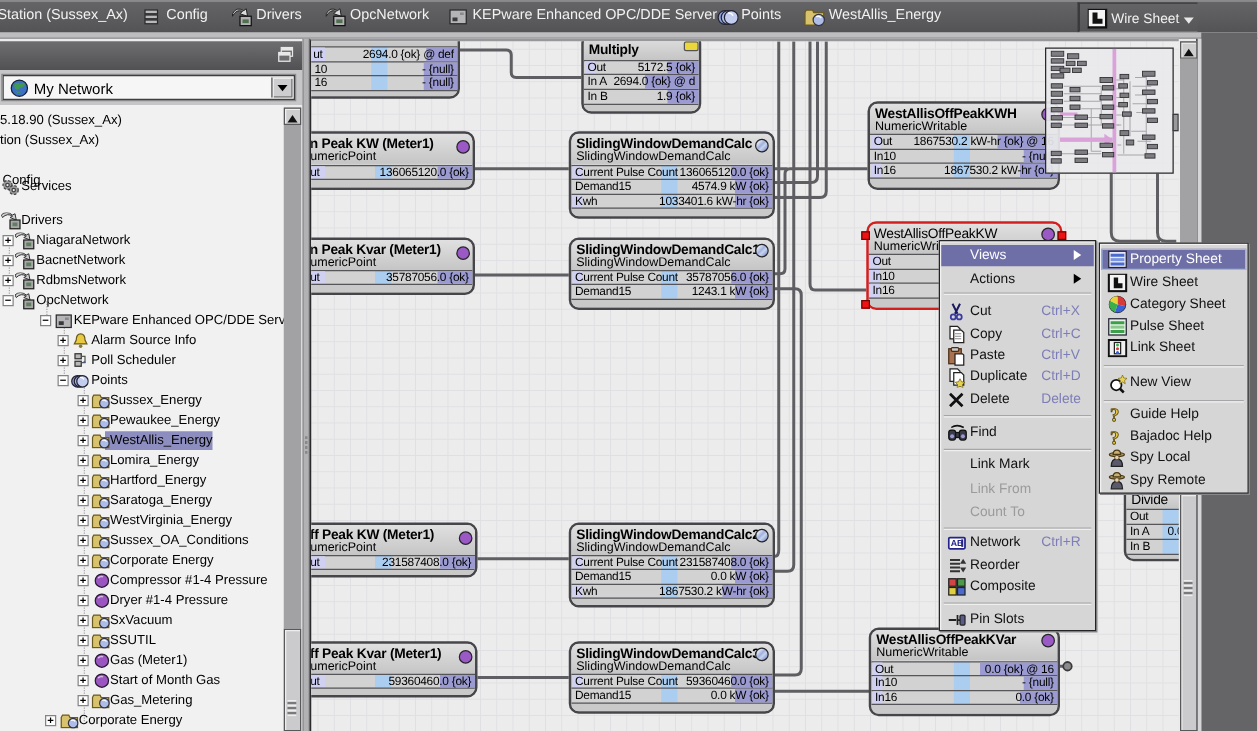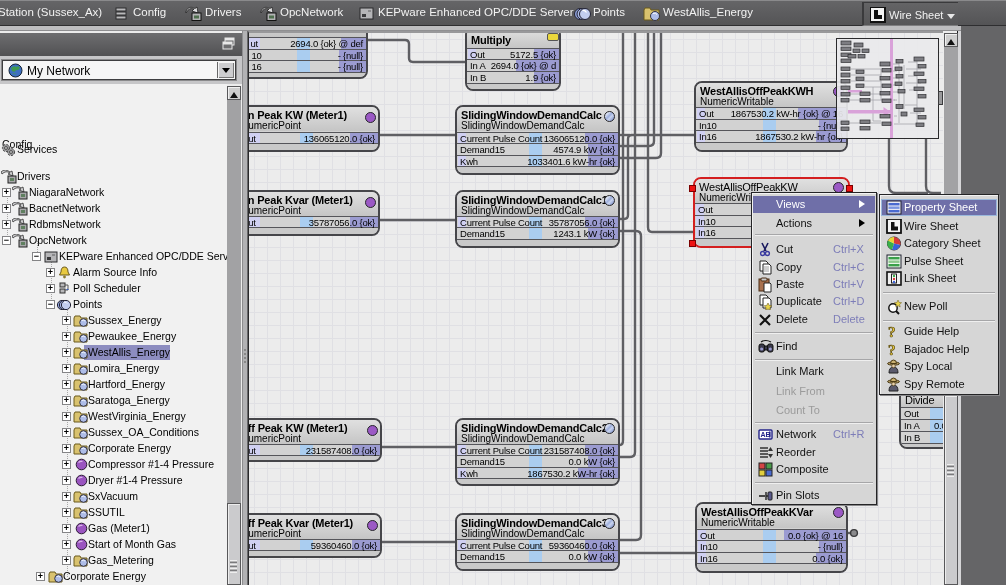--- a/index.html
+++ b/index.html
@@ -512,20 +512,26 @@
         <path d="M3 5 q3,-3 5,-1 q3,-2 4,1 q-2,3 -4,2 q-1,3 -4,1z M4 10 q2,2 5,1" fill="#3f9950" stroke="none"></path>
       </svg>
   <span class="tx">My Network</span>
   <div id="cbtn"></div>
 </div>
 <div id="tree">
 <div style="position:absolute;left:7px;top:105px;width:1px;height:48px;border-left:1px dotted #a8a8a8"></div>
       <div style="position:absolute;left:37px;top:157px;width:1px;height:15px;border-left:1px dotted #a8a8a8"></div>
       <div style="position:absolute;left:51px;top:173px;width:1px;height:48px;border-left:1px dotted #a8a8a8"></div>
       <div style="position:absolute;left:67px;top:221px;width:1px;height:272px;border-left:1px dotted #a8a8a8"></div>
+<div class="tr" style="top:5px;left:0;width:227px">
+        <span class="tx" style="left:0px">5.18.90 (Sussex_Ax)</span>
+      </div>
+<div class="tr" style="top:21px;left:0;width:227px">
+        <span class="tx" style="left:0px">tion (Sussex_Ax)</span>
+      </div>
 <div class="tr" style="top:53px;left:0;width:227px">
         <span class="tx" style="left:2px">Config</span>
       </div>
 <div class="tr" style="top:58px;left:0;width:227px">
         <svg class="ic" style="left:1px" width="15" height="14">
           <circle cx="5" cy="5" r="3.6" fill="#9a9a9c" stroke="#444" stroke-width="1" stroke-dasharray="2 1.4"></circle>
           <circle cx="5" cy="5" r="1.4" fill="#e8e8e8" stroke="#444"></circle>
           <circle cx="10" cy="9" r="3.6" fill="#9a9a9c" stroke="#444" stroke-width="1" stroke-dasharray="2 1.4"></circle>
           <circle cx="10" cy="9" r="1.4" fill="#e8e8e8" stroke="#444"></circle>
         </svg>
@@ -966,21 +972,21 @@
       </div>
       <div class="msep" style="top:97.5px"></div>
       <div class="mi" style="top:103.0px">
         <span class="micon">
           <svg width="17" height="16">
             <circle cx="7" cy="9" r="4.2" fill="#fff" stroke="#111" stroke-width="1.4"></circle>
             <path d="M10 12 l3,3" stroke="#111" stroke-width="2"></path>
             <path d="M12 1 l1,2.4 2.6,.3 -2,1.7 .6,2.6 -2.2,-1.4 -2.2,1.4 .6,-2.6 -2,-1.7 2.6,-.3z" fill="#e8d44a" stroke="#6b5a1d" stroke-width=".5"></path>
           </svg>
         </span>
-        <span class="t" style="left:23px">New Poll</span>
+        <span class="t" style="left:23px">New View</span>
       </div>
       <div class="msep" style="top:125.0px"></div>
       <div class="mi" style="top:128.5px">
         <span class="micon">
           <svg width="15" height="16">
             <text x="2" y="13" font-family="Liberation Serif" font-size="15" font-weight="bold" fill="#e8c93f" stroke="#5a4a10" stroke-width="0.7">?</text>
           </svg>
         </span>
         <span class="t" style="left:23px">Guide Help</span>
       </div>

